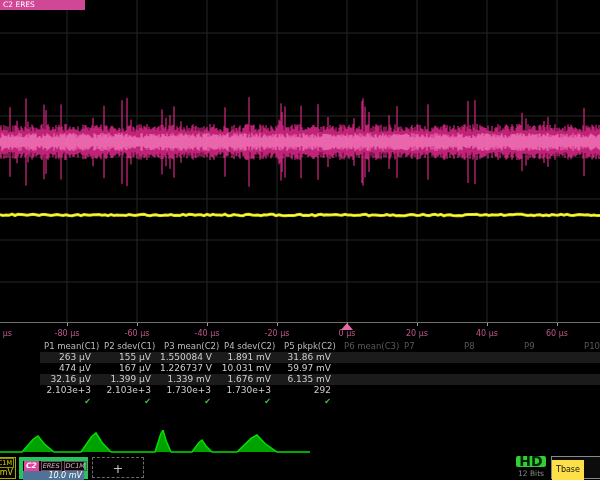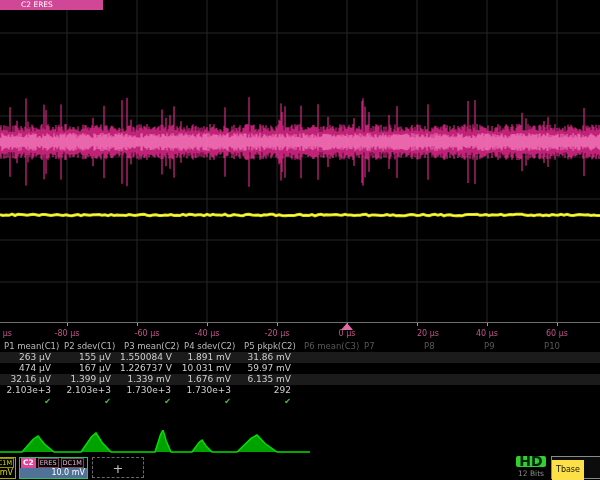--- a/index.html
+++ b/index.html
@@ -5,46 +5,46 @@
   html,body{margin:0;padding:0;background:#000;}
   #screen{position:relative;width:600px;height:480px;background:#000;overflow:hidden;
           font-family:"DejaVu Sans",sans-serif;-webkit-font-smoothing:antialiased;}
 
   
   #plot{position:absolute;left:0;top:0;width:600px;height:322px;}
   #plot svg{position:absolute;left:0;top:0;}
 
   
   #annotation{position:absolute;left:0;top:0;width:82px;height:10px;background:#cf4796;
-              color:#fff;font-size:7.5px;line-height:10px;padding-left:21px;overflow:hidden;z-index:5;}
+              color:#fff;font-size:7.5px;line-height:10px;padding-left:3px;overflow:hidden;z-index:5;}
 
   
   #axis-strip{position:absolute;left:0;top:322px;width:600px;height:18px;border-top:1px solid #6e6e6e;box-sizing:border-box;}
   .tickmark{position:absolute;top:0;width:1px;height:3px;background:#9a9a9a;}
   .axis-label{position:absolute;top:6px;transform:translateX(-50%);font-size:8px;color:#c2558a;white-space:nowrap;}
 
   
   #measure-table{position:absolute;left:0;top:340px;width:600px;height:90px;font-size:9px;color:#cfcfcf;}
-  .trow{display:flex;height:11px;line-height:11px;}
+  .trow{display:flex;height:11px;line-height:11px;margin-left:40px;}
   .trow.header{height:12px;line-height:12px;color:#bdbdbd;}
   .trow.stripe{background:#1b1b1b;}
   .tcell{width:60px;flex:0 0 60px;text-align:right;padding-right:9px;box-sizing:border-box;
          white-space:nowrap;overflow:hidden;}
   .tcell.head{text-align:left;padding-left:4px;padding-right:0;font-size:8.5px;}
   .tcell.dim{color:#585858;}
   .tcell.check{color:#3ecc3e;font-size:8px;}
 
   
   #hist-svg{position:absolute;left:0;top:430px;}
 
   
   #bottom-bar{position:absolute;left:0;top:456px;width:600px;height:24px;background:#000;}
   .desc-box{position:absolute;top:1px;height:22px;box-sizing:border-box;background:#060606;}
   #c1-box{left:-44px;width:60px;border:1px solid #a8a800;}
-  #c2-box{left:19px;width:69px;border:1px solid #22c55e;}
+  #c2-box{left:19px;width:69px;border:4px solid #22c55e;font-style:italic;}
   .desc-row1{height:10px;display:flex;align-items:center;gap:2px;padding-left:1px;}
   .chip-name{background:#e0459c;color:#fff;padding:0 2px;height:10px;line-height:10px;font-size:7.5px;font-weight:bold;}
   .chip-tag{border:1px solid #7a4660;color:#e3b3cb;padding:0 1px;height:8px;line-height:8px;font-size:6.5px;}
   #c1-box .chip-tag{border-color:#8f8f00;color:#d8d800;margin-left:auto;margin-right:1px;}
   .desc-row2{height:10px;line-height:10px;text-align:right;font-size:8px;color:#fff;padding-right:2px;}
   #c2-box .desc-row2{background:#4f7296;}
   #c1-box .desc-row2{color:#d8d800;}
   #add-box{position:absolute;left:92px;top:1px;width:52px;height:21px;border:1px dashed #6a6a6a;
            color:#c0c0c0;text-align:center;line-height:21px;font-size:13px;box-sizing:border-box;}
   #hd-badge{position:absolute;left:516px;top:0;width:30px;height:11px;background:#2fd02f;color:#03230f;
@@ -84,29 +84,29 @@
         <polyline points="0,214.6 3,215.5 6,215.1 9,215.3 12,214.2 15,215.5 18,214.2 21,214.4 24,214.8 27,215.3 30,214.8 33,214.3 36,214.7 39,215.4 42,214.6 45,214.5 48,214.9 51,215.4 54,215.0 57,214.6 60,215.1 63,215.4 66,214.8 69,215.4 72,215.8 75,215.0 78,214.6 81,215.7 84,214.5 87,214.9 90,215.3 93,214.8 96,214.7 99,214.6 102,215.3 105,214.8 108,215.6 111,214.5 114,215.5 117,215.0 120,215.2 123,215.3 126,215.4 129,214.6 132,215.1 135,215.4 138,214.9 141,214.5 144,214.2 147,215.2 150,215.8 153,215.1 156,214.7 159,215.4 162,215.5 165,215.0 168,215.3 171,214.6 174,215.4 177,215.2 180,215.4 183,214.4 186,215.4 189,214.3 192,214.6 195,215.2 198,214.8 201,214.7 204,215.6 207,214.3 210,215.4 213,214.3 216,215.1 219,215.1 222,215.3 225,214.2 228,215.8 231,215.5 234,214.5 237,215.1 240,215.5 243,215.7 246,214.4 249,214.3 252,214.9 255,215.3 258,215.0 261,215.6 264,214.8 267,214.9 270,214.3 273,214.3 276,215.6 279,214.8 282,215.4 285,215.7 288,215.4 291,215.5 294,215.6 297,214.7 300,214.3 303,215.5 306,215.2 309,215.5 312,214.5 315,215.8 318,214.8 321,214.2 324,215.1 327,214.7 330,214.9 333,214.7 336,214.5 339,215.0 342,215.3 345,214.4 348,215.1 351,215.0 354,215.5 357,215.3 360,215.2 363,214.6 366,214.3 369,215.8 372,214.9 375,215.1 378,215.3 381,215.6 384,215.3 387,214.6 390,215.5 393,214.7 396,215.7 399,215.4 402,215.7 405,215.7 408,215.0 411,214.5 414,214.8 417,215.6 420,215.3 423,214.4 426,215.2 429,215.6 432,214.7 435,214.3 438,215.3 441,214.4 444,215.8 447,214.9 450,214.8 453,215.5 456,215.8 459,215.5 462,215.8 465,214.8 468,214.4 471,214.6 474,214.5 477,214.3 480,215.3 483,215.0 486,214.5 489,215.4 492,214.8 495,214.9 498,215.0 501,214.4 504,215.5 507,215.1 510,214.6 513,214.7 516,214.2 519,214.3 522,214.3 525,215.1 528,215.6 531,215.1 534,215.6 537,214.9 540,214.7 543,215.6 546,215.1 549,215.6 552,214.5 555,214.9 558,215.2 561,214.4 564,215.1 567,214.3 570,215.2 573,215.4 576,215.0 579,214.6 582,214.8 585,215.0 588,214.8 591,215.4 594,215.0 597,215.6 600,215.5 " stroke="#ffff70" stroke-width="1" fill="none"></polyline>
       </svg>
     <div id="annotation">C2 ERES</div>
   </div>
 
   <div id="axis-strip">
       <span class="axis-label" style="left:-3px">-100 µs</span>
       <div class="tickmark" style="left:67px"></div>
       <span class="axis-label" style="left:67px">-80 µs</span>
       <div class="tickmark" style="left:137px"></div>
-      <span class="axis-label" style="left:147px">-60 µs</span>
+      <span class="axis-label" style="left:137px">-60 µs</span>
       <div class="tickmark" style="left:207px"></div>
       <span class="axis-label" style="left:207px">-40 µs</span>
       <div class="tickmark" style="left:277px"></div>
       <span class="axis-label" style="left:277px">-20 µs</span>
       <div class="tickmark" style="left:347px"></div>
       <span class="axis-label" style="left:347px">0 µs</span>
       <div class="tickmark" style="left:417px"></div>
-      <span class="axis-label" style="left:428px">20 µs</span>
+      <span class="axis-label" style="left:417px">20 µs</span>
       <div class="tickmark" style="left:487px"></div>
       <span class="axis-label" style="left:487px">40 µs</span>
       <div class="tickmark" style="left:557px"></div>
       <span class="axis-label" style="left:557px">60 µs</span>
       <svg width="12" height="7" style="position:absolute;left:341px;top:0;">
         <polygon points="0,7 12,7 6,0" fill="#e06aa6"></polygon>
       </svg>
     </div>
 
   <div id="measure-table">

